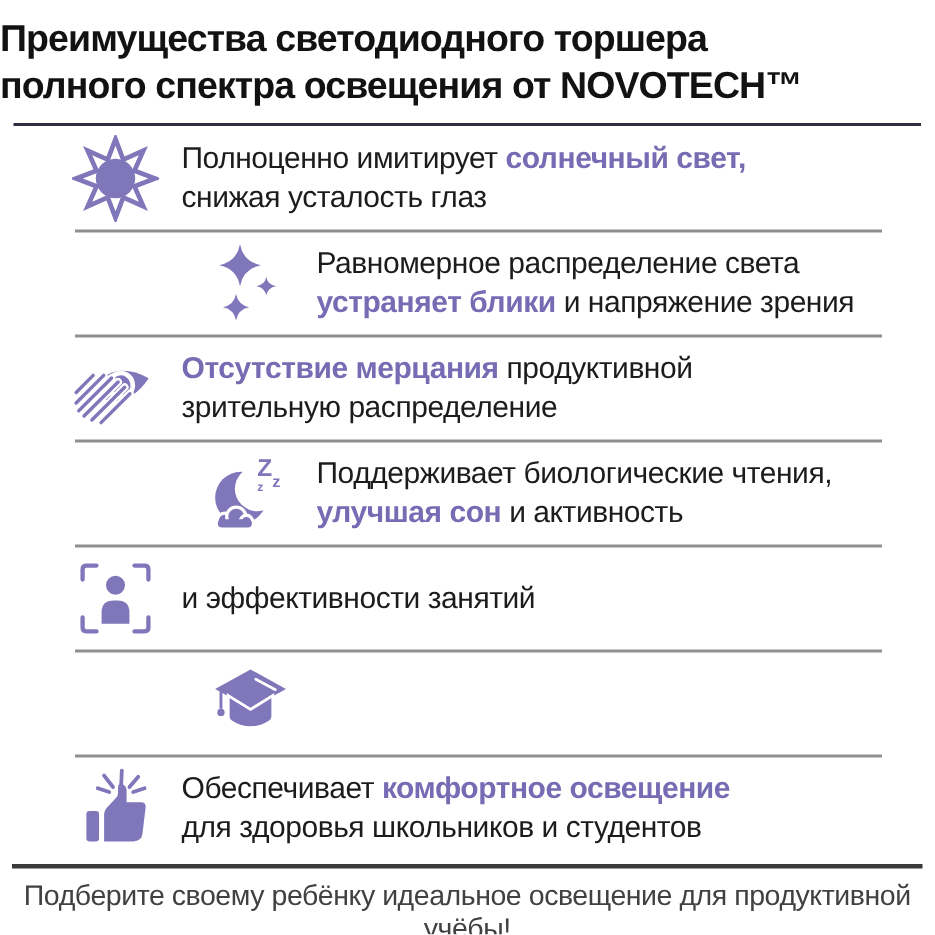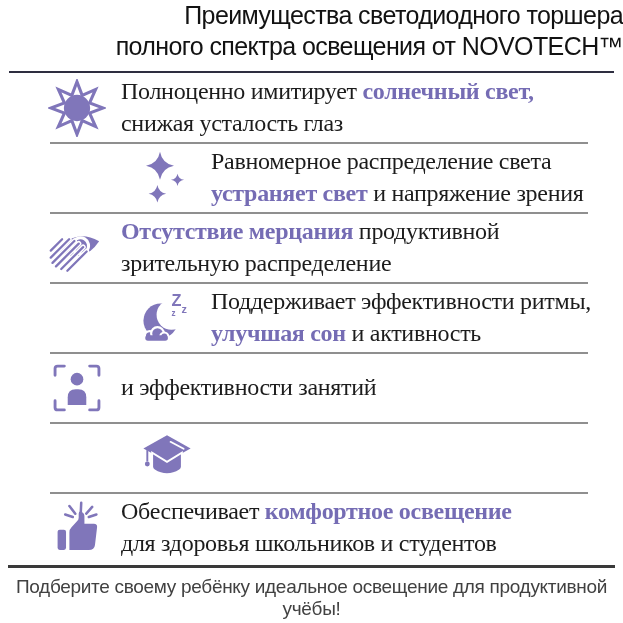--- a/index.html
+++ b/index.html
@@ -3,21 +3,21 @@
 <meta charset="utf-8">
 <style>
   html,body { margin:0; padding:0; background:#ffffff; }
   .page {
     width:623px; height:623px; background:#ffffff; overflow:hidden;
     font-family:"Liberation Sans", sans-serif; position:relative;
     box-sizing:border-box;
   }
   
   .title {
-    text-align:right; font-weight:normal;
+    padding-top:11px; text-align:left; font-weight:bold;
     font-size:25px; line-height:1.24; color:#121212; letter-spacing:-0.6px;
   }
   .title-rule {
     width:605px; height:0; margin:9px auto 0;
     border-top:2.5px solid #2e2e40;
   }
   
   .rows { width:623px; }
   .row {
     height:70px; display:flex; align-items:center; position:relative;
@@ -25,22 +25,22 @@
   .row .divider {
     position:absolute; bottom:-1px; left:50px; right:35px; height:1.8px;
     background:#8f8f8f;
   }
   .icon-box {
     width:62px; flex:0 0 62px; display:flex; justify-content:center; align-items:center;
   }
   .row.odd  { padding-left:46px; }
   .row.even { padding-left:136px; }
   .text {
-    margin-left:13px; font-size:24px; line-height:1.32; color:#1c1c1c;
-    letter-spacing:-0.3px; white-space:nowrap;font-family:Liberation Serif, serif;
+    margin-left:13px; font-size:20px; line-height:1.32; color:#1c1c1c;
+    letter-spacing:-0.3px; white-space:nowrap;
   }
   .hl { color:#756cb4; font-weight:bold; }
   
   .footer-rule {
     width:607px; height:0; margin:2px auto 0; border-top:3px solid #3a3a3a;
   }
   .footer-text {
     text-align:center; font-size:19px; color:#414141; padding-top:8px;
     letter-spacing:-0.3px;
   }
@@ -76,21 +76,21 @@
     <div class="row even">
       <div class="icon-box">
         <svg width="56" height="58" viewBox="0 0 64 64">
           <path d="M24,2 Q26.5,15.5 40,18 Q26.5,20.5 24,34 Q21.5,20.5 8,18 Q21.5,15.5 24,2 Z" fill="#8076ba"></path>
           <path d="M44,27 Q45.2,33 51.5,34 Q45.2,35 44,41 Q42.8,35 36.5,34 Q42.8,33 44,27 Z" fill="#8076ba"></path>
           <path d="M21,40 Q22.6,48.4 31,50 Q22.6,51.6 21,60 Q19.4,51.6 11,50 Q19.4,48.4 21,40 Z" fill="#8076ba"></path>
         </svg>
       </div>
       <div class="text">
         <div><span>Равномерное распределение света</span><span class="hl"></span><span></span></div>
-        <div><span></span><span class="hl">устраняет свет</span><span> и напряжение зрения</span></div>
+        <div><span></span><span class="hl">устраняет блики</span><span> и напряжение зрения</span></div>
       </div>
       <div class="divider"></div>
     </div>
 
     <div class="row odd">
       <div class="icon-box">
         <svg width="58" height="56" viewBox="0 0 64 64">
           <g transform="rotate(-14 34 30)">
             <path d="M10,30 Q34,8 58,30 Q34,52 10,30 Z" fill="#8076ba"></path>
             <circle cx="36" cy="30" r="11" fill="#ffffff"></circle>
@@ -134,21 +134,21 @@
           <text x="37" y="30" font-size="9" font-weight="bold" fill="#8076ba">z</text>
           <g stroke="#ffffff" stroke-width="2.4" fill="#8076ba">
             <circle cx="13" cy="52" r="5.5"></circle>
               <circle cx="21.5" cy="49" r="7"></circle>
               <circle cx="29" cy="52.5" r="4.5"></circle>
           </g>
           <rect x="8" y="51" width="25" height="6" rx="3" fill="#8076ba"></rect>
         </svg>
       </div>
       <div class="text">
-        <div><span>Поддерживает эффективности ритмы,</span><span class="hl"></span><span></span></div>
+        <div><span>Поддерживает биологические чтения,</span><span class="hl"></span><span></span></div>
         <div><span></span><span class="hl">улучшая сон</span><span> и активность</span></div>
       </div>
       <div class="divider"></div>
     </div>
 
     <div class="row odd">
       <div class="icon-box">
         <svg width="54" height="54" viewBox="0 0 64 64">
           <g stroke="#8076ba" stroke-width="3.4" fill="none" stroke-linecap="round">
             <path d="M6,17 L6,9 Q6,6 9,6 L17,6"></path>

